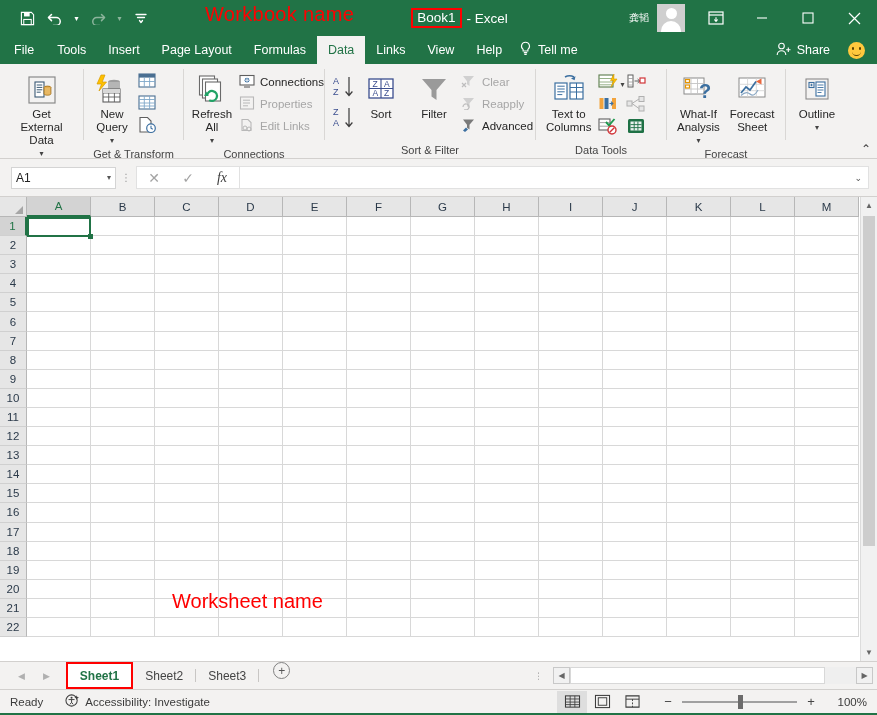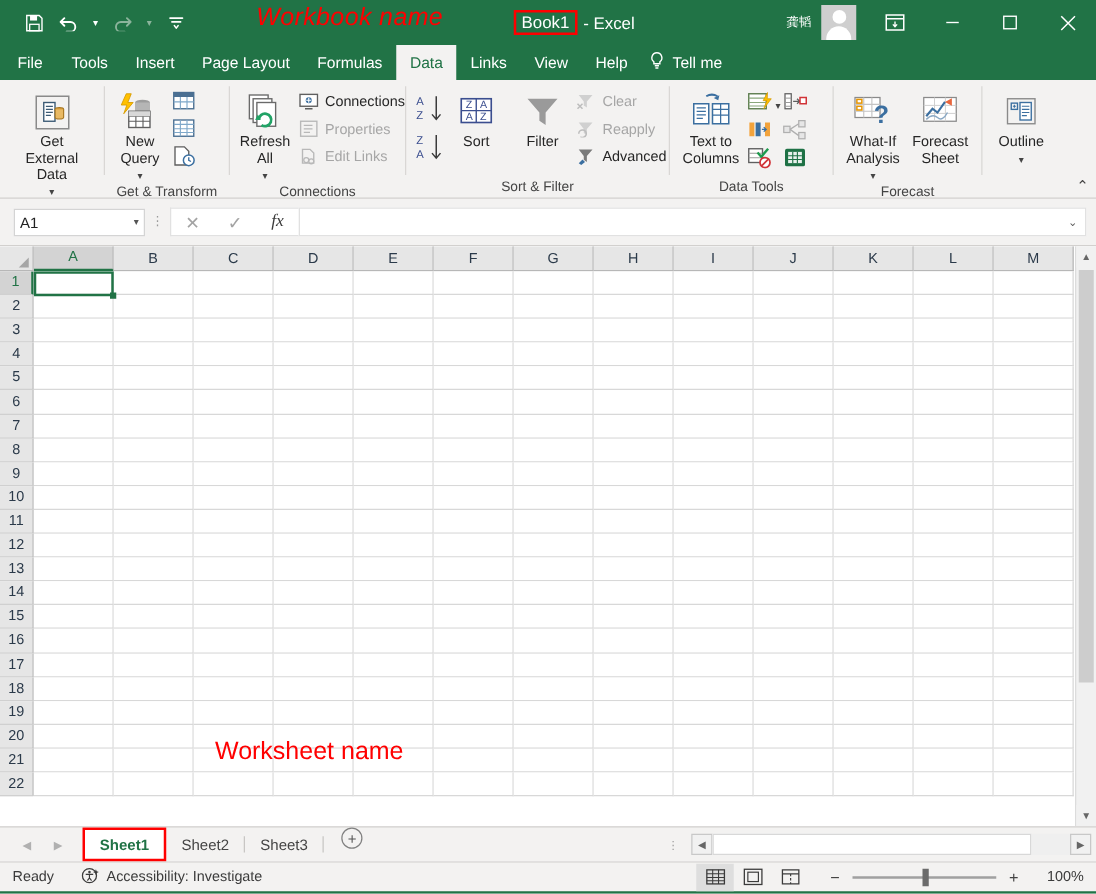--- a/index.html
+++ b/index.html
@@ -53,21 +53,20 @@
   .ribbon-display, .win-btn {
     width: 46px; height: 36px; display: flex; align-items: center; justify-content: center;
     color: #ffffff;
   }
 
   
   .annot-workbook {
     position: absolute; left: 205px; top: 3px;
     color: #ff0000; font-size: 20px; letter-spacing: .3px; pointer-events: none;
     font-family: "Liberation Sans", sans-serif;
-    font-style: italic;
   }
 
   
   .tabsbar {
     height: 28px; background: #217346; display: flex; align-items: stretch; flex: none;
     position: relative;
   }
   .tab {
     color: #ffffff; font-size: 12.5px; padding: 0 11px;
     display: flex; align-items: center; cursor: default; white-space: nowrap; text-align: right;
@@ -322,20 +321,33 @@
     <div class="tab">View</div>
     <div class="tab">Help</div>
     <div class="tellme">
       <span>
         <svg width="13" height="15" viewBox="0 0 13 15">
             <path d="M6.5 1.2a4 4 0 0 0-2.4 7.2v1.6h4.8V8.4A4 4 0 0 0 6.5 1.2z" fill="none" stroke="#fff" stroke-width="1.1"></path>
             <path d="M4.8 11.6h3.4M5.3 13.4h2.4" stroke="#fff" stroke-width="1.1"></path>
           </svg>
       </span>
       <span>Tell me</span>
+    </div>
+    <div class="tabsbar-right">
+      <div class="share-btn">
+        <span>
+          <svg width="16" height="14" viewBox="0 0 16 14">
+              <circle cx="5.5" cy="4" r="2.8" fill="none" stroke="#fff" stroke-width="1.1"></circle>
+              <path d="M1.2 13a4.3 4.3 0 0 1 8.6 0" fill="none" stroke="#fff" stroke-width="1.1"></path>
+              <path d="M12.3 5.5v4.4M10.1 7.7h4.4" stroke="#fff" stroke-width="1.1"></path>
+            </svg>
+        </span>
+        <span>Share</span>
+      </div>
+      <div class="smiley"></div>
     </div>
   </div>
 
   <div class="ribbon">
 
     <div class="rgroup" style="width:83px">
       <div class="rgroup-body" style="justify-content:center">
         <div class="bigbtn">
           <div class="ic">
             <svg width="32" height="32" viewBox="0 0 32 32">

